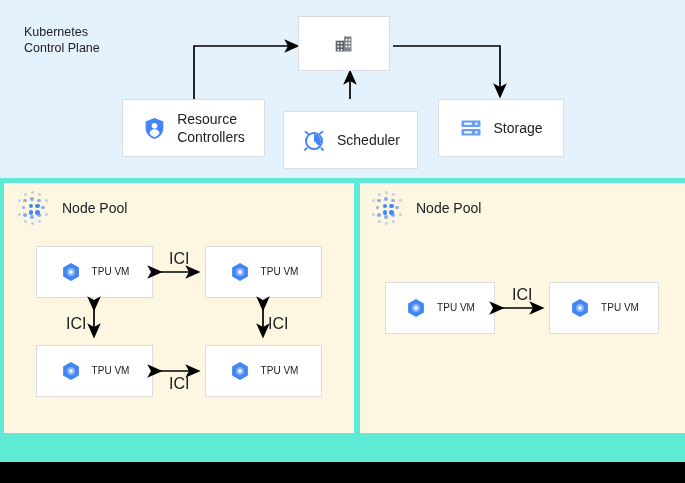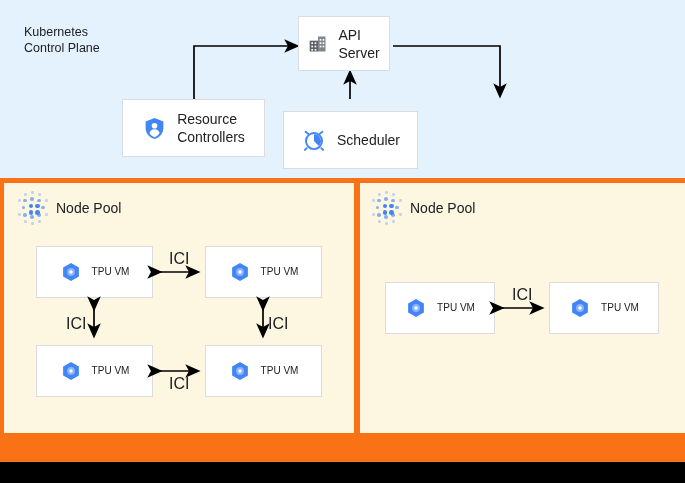--- a/index.html
+++ b/index.html
@@ -7,21 +7,21 @@
     padding: 0;
     background: #ffffff;
   }
   body {
     font-family: "Liberation Sans", sans-serif;
   }
   #canvas {
     position: relative;
     width: 685px;
     height: 483px;
-    background: #f97316;
+    background: #5eead4;
     overflow: hidden;
   }
 
   
   .panel {
     position: absolute;
     box-sizing: border-box;
   }
   #control-plane-panel {
     left: 0px;
@@ -60,21 +60,21 @@
     top: 24px;
     font-size: 12.5px;
     line-height: 16px;
     color: #202124;
     white-space: pre-line;
   }
   .pool-header {
     position: absolute;
     display: flex;
     align-items: center;
-    gap: 6px;
+    gap: 12px;
     justify-content: flex-end;
   }
   .pool-label {
     font-size: 14px;
     color: #202124;
   }
 
   
   .node-box {
     position: absolute;
@@ -162,22 +162,20 @@
         <rect x="4" y="18" width="2" height="2"></rect>
         <rect x="8" y="18" width="2" height="2"></rect>
         <rect x="14" y="6" width="2" height="2"></rect>
         <rect x="17.5" y="6" width="2" height="2"></rect>
         <rect x="14" y="10" width="2" height="2"></rect>
         <rect x="17.5" y="10" width="2" height="2"></rect>
         <rect x="14" y="14" width="2" height="2"></rect>
         <rect x="17.5" y="14" width="2" height="2"></rect>
       </g>
     </svg>
-    <span class="box-label">API
-Server</span>
   </div>
 
   <div class="node-box" id="box-resource-controllers" style="left:122px; top:99px; width:143px; height:58px;">
     <svg class="icon" width="25" height="25" viewBox="0 0 24 24">
       <path d="M12 2 L20.5 5.2 V11.5 C20.5 16.6 16.9 20.8 12 22 C7.1 20.8 3.5 16.6 3.5 11.5 V5.2 Z" fill="#4285f4"></path>
       <circle cx="12" cy="9.4" r="2.7" fill="#ffffff"></circle>
       <path d="M12 12.6 C9.2 12.6 7.2 14.3 7.2 16.5 C8.3 18.4 10 19.7 12 20.3 C14 19.7 15.7 18.4 16.8 16.5 C16.8 14.3 14.8 12.6 12 12.6 Z" fill="#ffffff"></path>
     </svg>
     <span class="box-label">Resource
 Controllers</span>
@@ -190,20 +188,31 @@
         <line x1="19.8" y1="4.4" x2="17.4" y2="6.2"></line>
         <line x1="5.2" y1="19.6" x2="3.6" y2="21.2"></line>
         <line x1="18.8" y1="19.6" x2="20.4" y2="21.2"></line>
       </g>
       <circle cx="12" cy="13" r="7.4" fill="none" stroke="#4285f4" stroke-width="1.8"></circle>
       <path d="M12 13 L12 6.6 A6.4 6.4 0 0 1 16.5 17.5 Z" fill="#4285f4"></path>
     </svg>
     <span class="box-label">Scheduler</span>
   </div>
 
+  <div class="node-box" id="box-storage" style="left:438px; top:99px; width:126px; height:58px;">
+    <svg class="icon" width="24" height="24" viewBox="0 0 24 24">
+      <rect x="2.5" y="4.5" width="19" height="6.4" rx="0.6" fill="#669df6"></rect>
+      <rect x="2.5" y="13.1" width="19" height="6.4" rx="0.6" fill="#669df6"></rect>
+      <rect x="5.2" y="6.6" width="7.5" height="2.2" fill="#ffffff"></rect>
+      <rect x="5.2" y="15.2" width="7.5" height="2.2" fill="#ffffff"></rect>
+      <circle cx="17.4" cy="7.7" r="1.25" fill="#ffffff"></circle>
+      <circle cx="17.4" cy="16.3" r="1.25" fill="#ffffff"></circle>
+    </svg>
+    <span class="box-label">Storage</span>
+  </div>
 
   <div class="panel" id="node-pool-left-panel"></div>
 
   <div class="pool-header" style="left:16px; top:191px;">
     <span class="dotgrid">
       <i style="left:15px;  top:0px;   width:2.6px; height:2.6px; opacity:.30;"></i>
       <i style="left:22px;  top:2px;   width:2.6px; height:2.6px; opacity:.30;"></i>
       <i style="left:8px;   top:2px;   width:2.6px; height:2.6px; opacity:.30;"></i>
       <i style="left:2px;   top:8px;   width:2.6px; height:2.6px; opacity:.30;"></i>
       <i style="left:29px;  top:8px;   width:2.6px; height:2.6px; opacity:.30;"></i>

